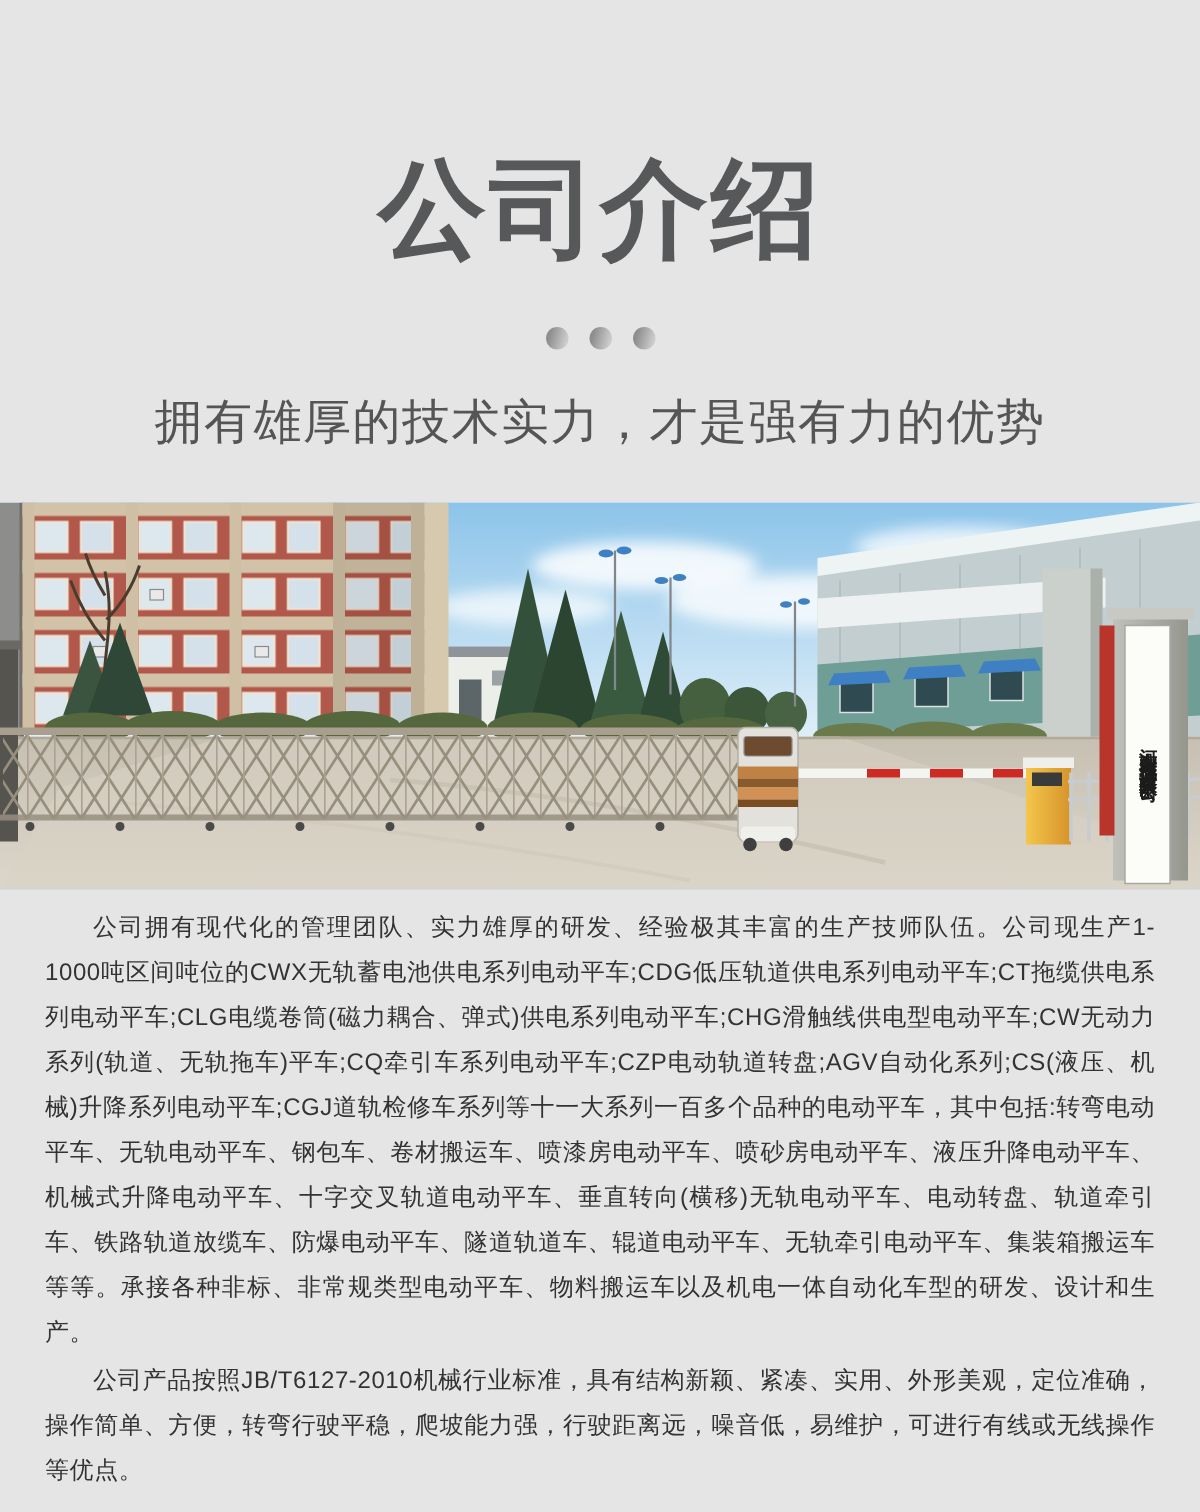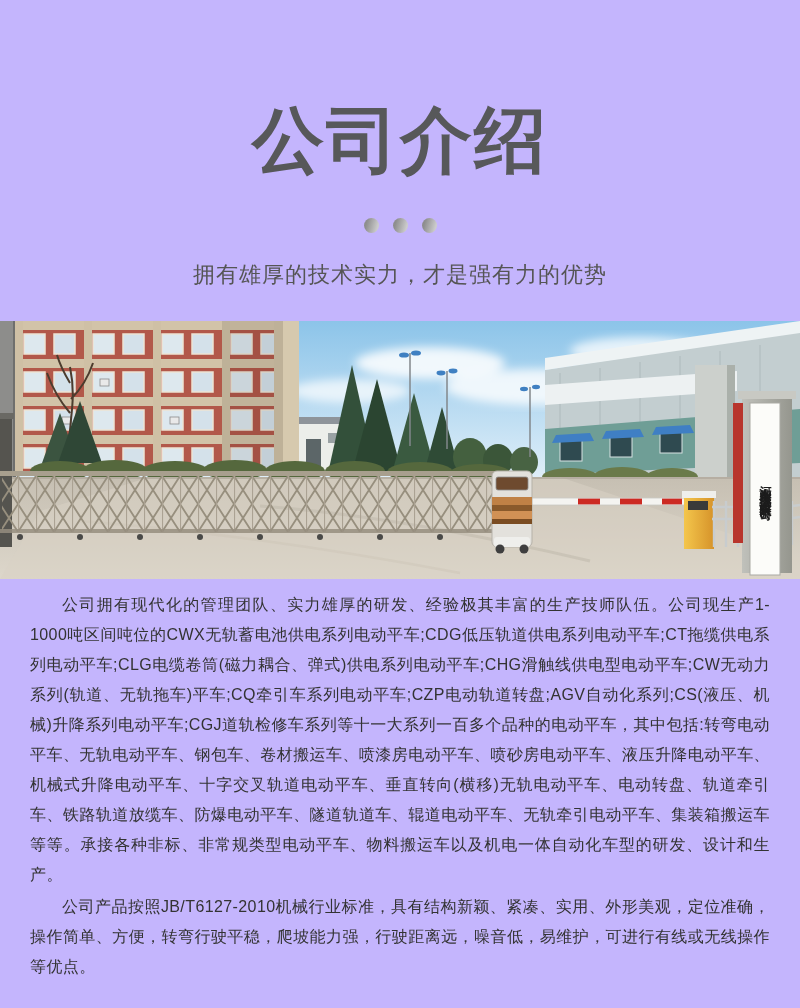--- a/index.html
+++ b/index.html
@@ -1,41 +1,41 @@
 <!DOCTYPE html>
 <html><head>
 <meta charset="utf-8">
 <style>
   html,body{margin:0;padding:0;background:#ffffff;}
   .page{
     position:relative;
     width:800px;height:1008px;
     margin:0 auto;
-    background:#c4b5fd;
+    background:#e5e5e5;
     overflow:hidden;
     font-family:"Liberation Sans",sans-serif;
     color:#333;
   }
   
   .hdr{ text-align:center; }
   .hdr h1{
     margin:0; padding-top:104px;
     font-size:72px; line-height:1.0;
     font-weight:bold; letter-spacing:2px;
     color:#57585a;
   }
   .dots{ margin-top:42px; height:16px; display:flex; justify-content:center; gap:14px; }
   .dots .dot{
     width:15px;height:15px;border-radius:50%;
     background:linear-gradient(105deg,#8e8e8e 20%,#cccccc 85%);
     display:inline-block;
   }
   .subtitle{
     margin-top:26px;
-    font-size:22px; letter-spacing:1px;
+    font-size:32px; letter-spacing:1px;
     color:#555555;
   }
   
   .photo{
     position:relative;
     width:800px;height:258px;
     margin-top:31px;
     overflow:hidden;
     background:#bcd9ec;
   }

